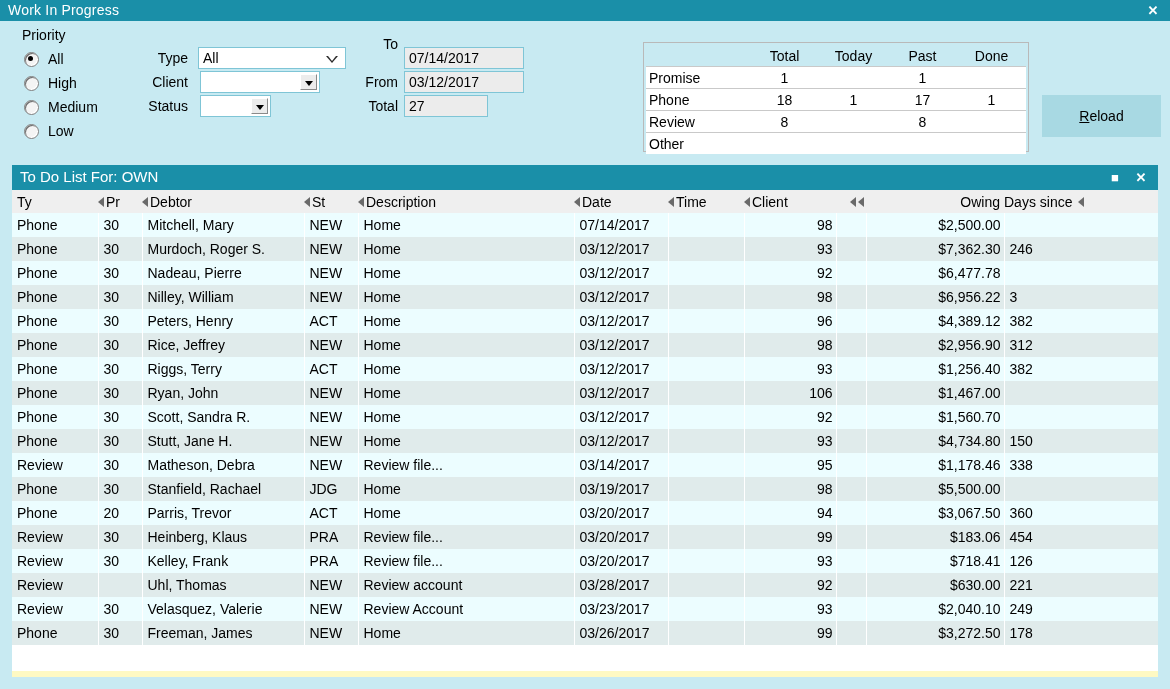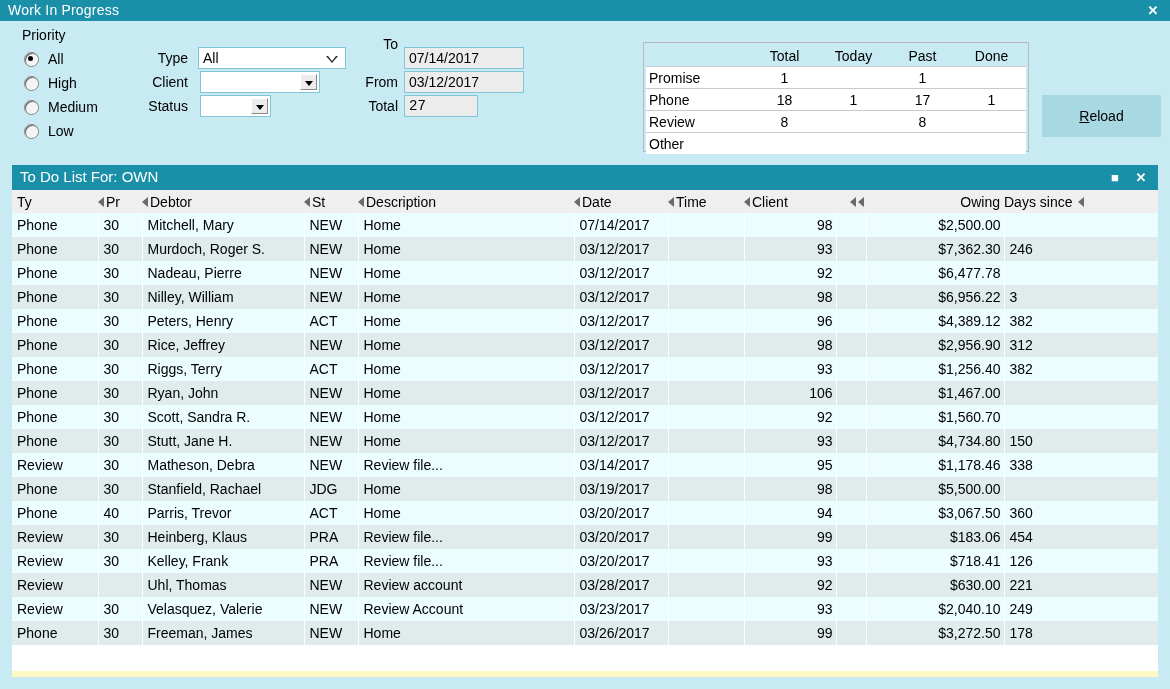--- a/index.html
+++ b/index.html
@@ -333,21 +333,21 @@
   <div class="textfield" style="left:404px; top:47px; width:120px;">
     <span class="tf-value">07/14/2017</span>
   </div>
 
   <div class="form-label" style="left:320px; top:74px; width:78px;">From</div>
   <div class="textfield" style="left:404px; top:71px; width:120px;">
     <span class="tf-value">03/12/2017</span>
   </div>
 
   <div class="form-label" style="left:320px; top:98px; width:78px;">Total</div>
-  <div class="textfield" style="left:404px; top:95px; width:74px;font-family:Liberation Mono, monospace;">
+  <div class="textfield" style="left:404px; top:95px; width:84px;">
     <span class="tf-value">27</span>
   </div>
 
   <div class="summary-frame">
     <table class="summary-table">
       <thead>
         <tr>
           <th class="rowhead-blank"></th>
           <th>Total</th>
           <th>Today</th>
@@ -579,21 +579,21 @@
               <td>Home</td>
               <td>03/19/2017</td>
               <td></td>
               <td class="ta-right">98</td>
               <td></td>
               <td class="ta-right">$5,500.00</td>
               <td></td>
             </tr>
           <tr class="odd">
               <td>Phone</td>
-              <td>40</td>
+              <td>20</td>
               <td>Parris, Trevor</td>
               <td>ACT</td>
               <td>Home</td>
               <td>03/20/2017</td>
               <td></td>
               <td class="ta-right">94</td>
               <td></td>
               <td class="ta-right">$3,067.50</td>
               <td>360</td>
             </tr>

